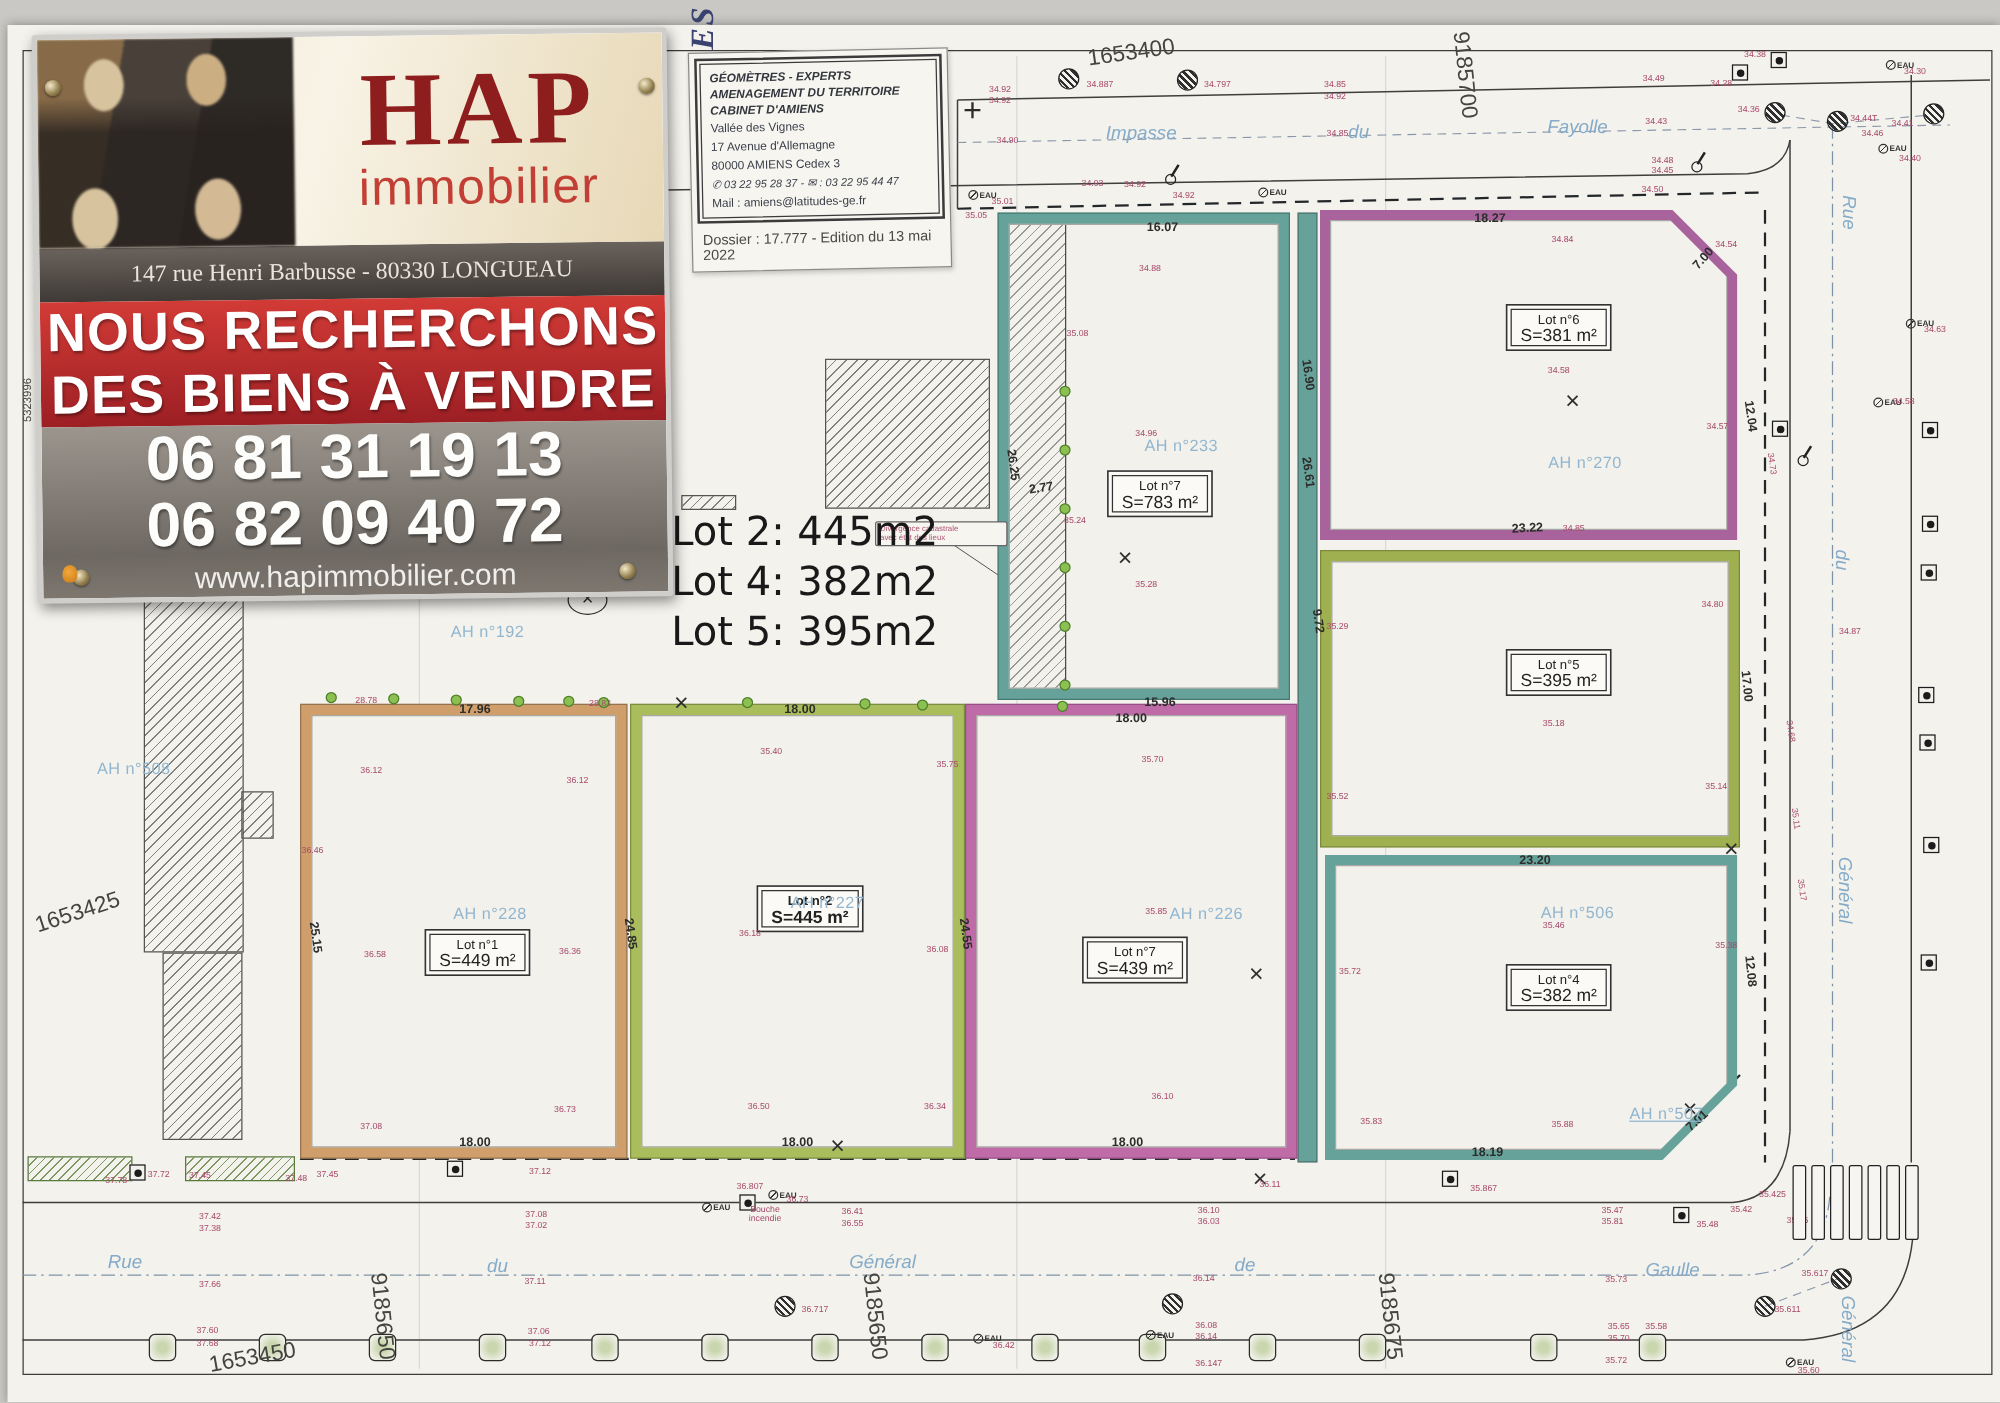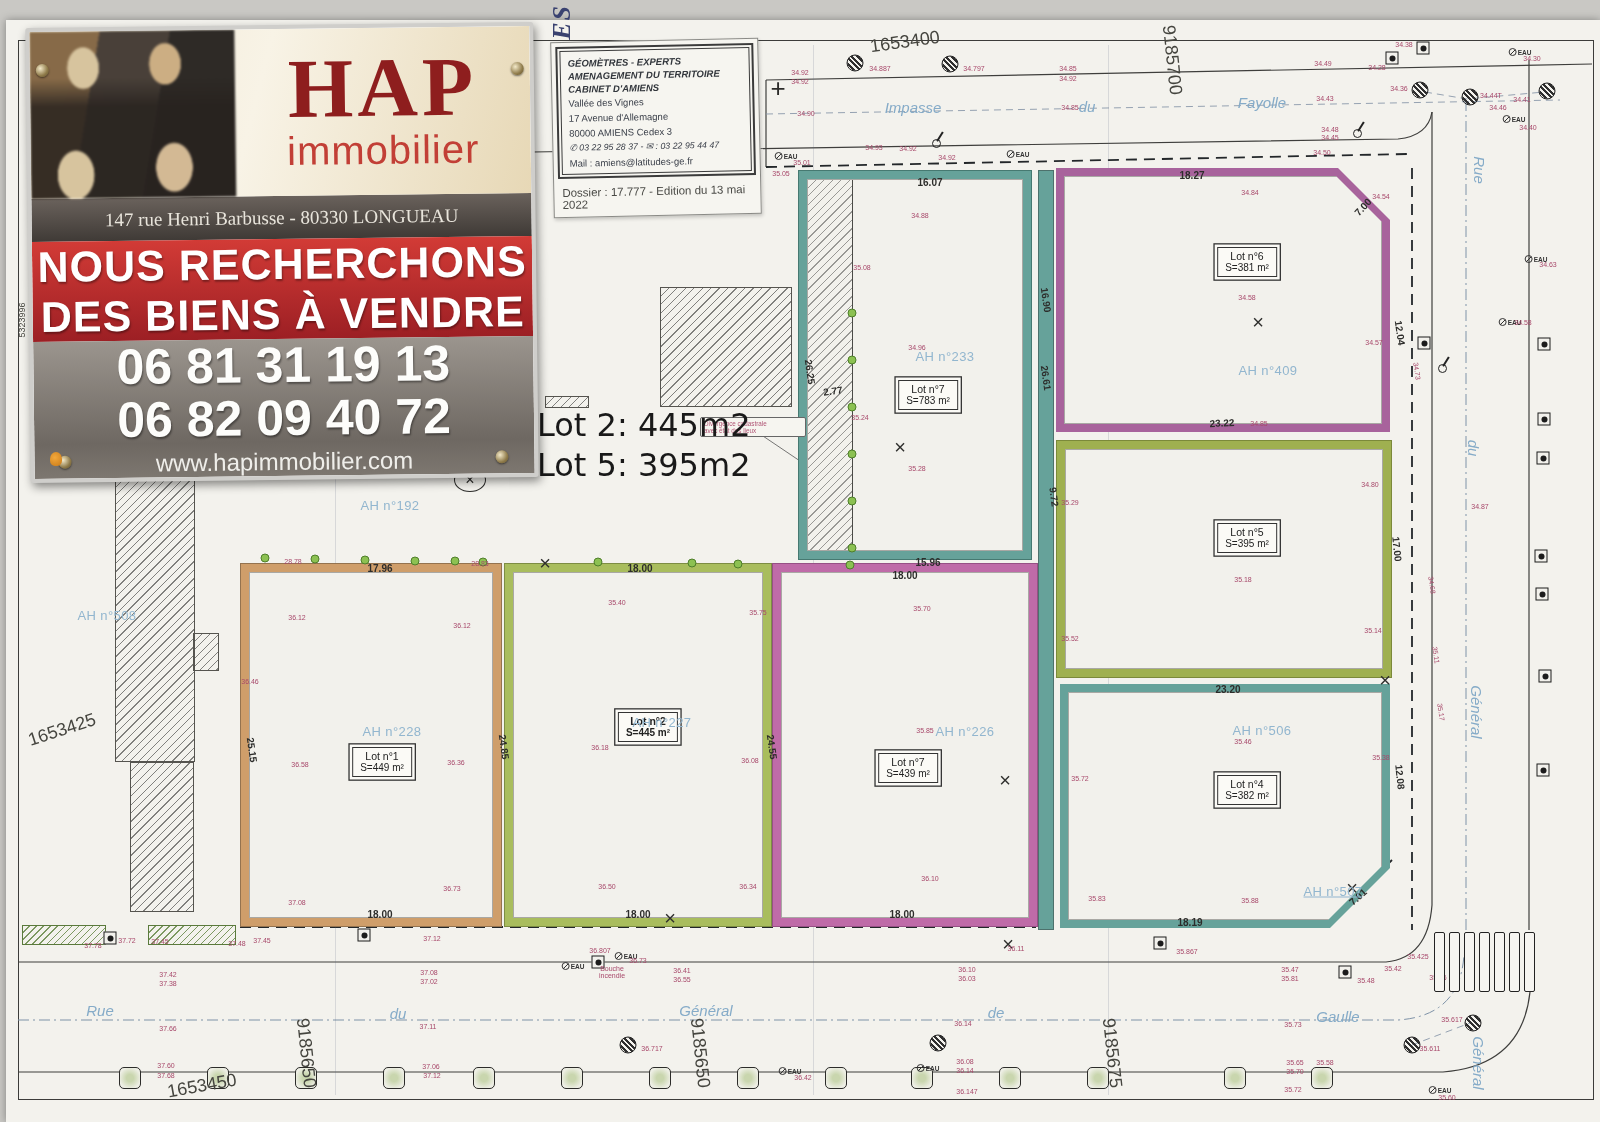--- a/index.html
+++ b/index.html
@@ -22,21 +22,21 @@
   .lot5{left:1056px;top:440px;width:334px;height:236px;background:#9fb050;border:1px solid rgba(70,80,25,.4);}
   .lot4{left:1060px;top:684px;width:330px;height:244px;background:#66a29a;clip-path:polygon(0 0,100% 0,100% calc(100% - 60px),calc(100% - 60px) 100%,0 100%);}
   .lot4 .lot-inner{clip-path:polygon(0 0,100% 0,100% calc(100% - 54px),calc(100% - 54px) 100%,0 100%);}
   .divider{position:absolute;left:1038px;top:170px;width:14px;height:758px;background:#66a29a;border:1px solid rgba(40,40,40,.4);}
   .hatch{background:repeating-linear-gradient(135deg,rgba(80,80,78,0) 0 5px,rgba(80,80,78,.7) 5px 6px);border:1px solid #55544f;}
   .ghatch{background:repeating-linear-gradient(135deg,rgba(0,0,0,0) 0 4px,rgba(95,130,62,.8) 4px 5px);border:1px solid #5a7a3c;}
   .side-hatch{position:absolute;left:0;top:0;bottom:0;width:44px;border-right:1px solid #4a4a46;background:repeating-linear-gradient(135deg,rgba(80,80,78,0) 0 5px,rgba(80,80,78,.55) 5px 6px);}
 
   .lotbox{position:absolute;transform:translate(-50%,-50%);background:#fbfaf6;border:1px solid #333;box-shadow:0 0 0 2.5px #fbfaf6,0 0 0 3.8px #333;padding:2px 7px;text-align:center;line-height:12px;}
   .lotbox .l1{font-size:10.5px;color:#222;}
-  .lotbox .l2{font-size:10px;color:#222;}
+  .lotbox .l2{font-size:14px;color:#222;}
 
   
   .mark{position:absolute;transform:translate(-50%,-50%);white-space:nowrap;}
   .elev{font-size:7px;color:#a8496b;}
   .dim{font-size:10px;font-weight:600;color:#2d2d2b;}
   .parcel{font-size:13px;color:#92b6cf;letter-spacing:.4px;}
   .street{font-size:15px;font-style:italic;color:#85abc8;}
   .coord{font-size:18px;color:#45453f;}
   .dot{width:7px;height:7px;border-radius:50%;background:#8cc152;border:1px solid #4e7f2a;}
   .tree{width:20px;height:20px;border:1.4px solid #2c2c2a;border-radius:5px;background:radial-gradient(circle,#c9d6ae 25%,#edeee4 75%);}
@@ -490,21 +490,21 @@
       <span class="mark dim" style="left: 1358px; top: 897px; transform: translate(-50%, -50%) rotate(-42deg);">7.01</span>
     </div>
   <div class="abs">
 
   <span class="mark parcel" style="left: 390px; top: 505px;">AH n°192</span>
       <span class="mark parcel" style="left: 107px; top: 615px;">AH n°508</span>
       <span class="mark parcel" style="left: 392px; top: 731px;">AH n°228</span>
       <span class="mark parcel" style="left: 662px; top: 722px;">AH n°227</span>
       <span class="mark parcel" style="left: 965px; top: 731px;">AH n°226</span>
       <span class="mark parcel" style="left: 945px; top: 356px;">AH n°233</span>
-      <span class="mark parcel" style="left: 1268px; top: 370px;">AH n°409</span>
+      <span class="mark parcel" style="left: 1268px; top: 370px;">AH n°270</span>
       <span class="mark parcel" style="left: 1262px; top: 730px;">AH n°506</span>
       <span class="mark parcel" style="left: 1333px; top: 891px; text-decoration: underline;">AH n°507</span>
     </div>
   <div class="abs">
 
   <span class="mark street" style="left: 913px; top: 107px;">Impasse</span>
       <span class="mark street" style="left: 1087px; top: 106px;">du</span>
       <span class="mark street" style="left: 1262px; top: 102px;">Fayolle</span>
       <span class="mark street" style="left: 1479px; top: 170px; transform: translate(-50%, -50%) rotate(90deg);">Rue</span>
       <span class="mark street" style="left: 1473px; top: 448px; transform: translate(-50%, -50%) rotate(90deg);">du</span>
@@ -555,20 +555,21 @@
       <div class="n">80000 AMIENS Cedex 3</div>
       <div class="t">✆ 03 22 95 28 37 - ✉ : 03 22 95 44 47</div>
       <div class="n">Mail : amiens@latitudes-ge.fr</div>
     </div>
     <div class="dossier">Dossier : 17.777 - Edition du 13 mai 2022</div>
   </div>
 
   <div class="notes">
 
   <div>Lot 2: 445m2</div>
+      <div>Lot 4: 382m2</div>
       <div>Lot 5: 395m2</div>
     </div>
 
   <div class="banner">
     <div class="bn-top">
       <div class="bn-photos"></div>
       <div class="bn-logo">
         <div class="bn-hap">HAP</div>
         <div class="bn-imm">immobilier</div>
       </div>

